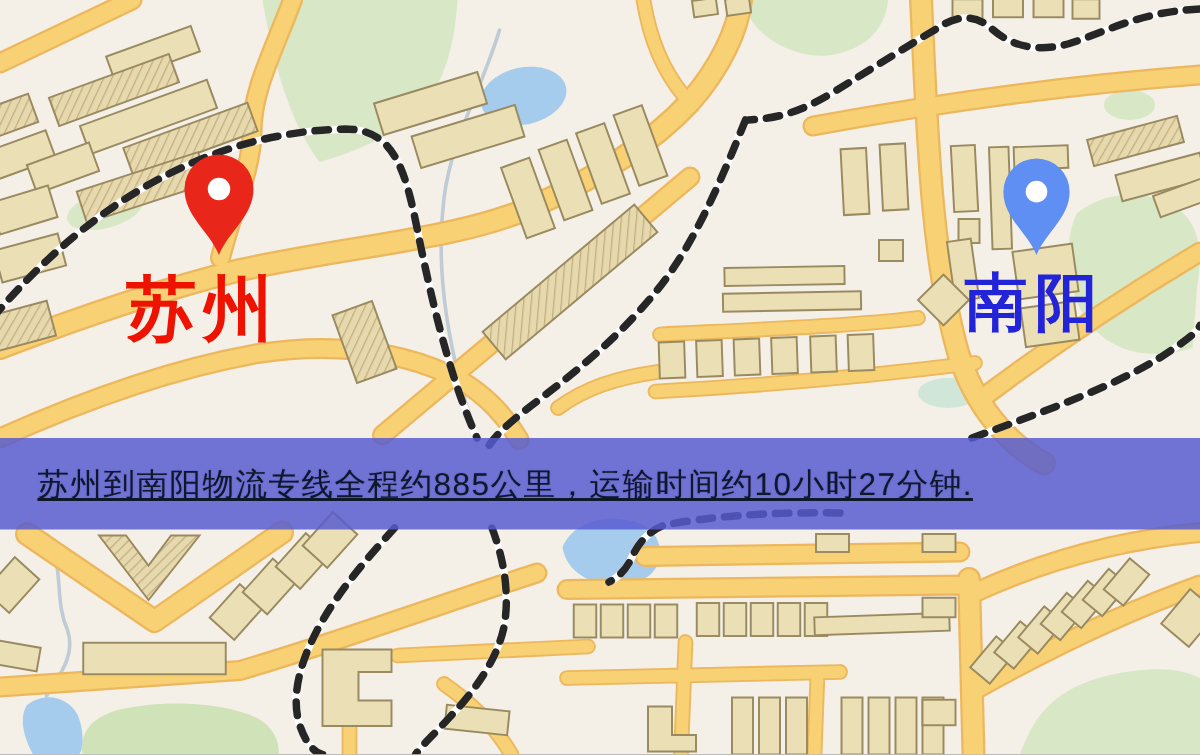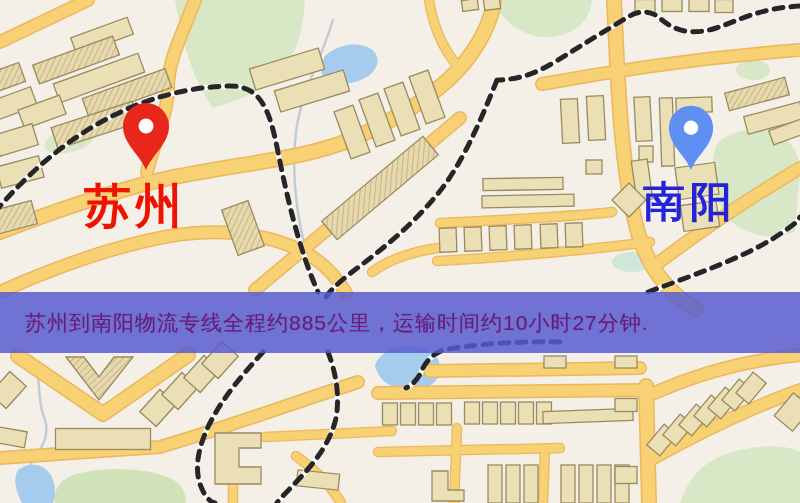--- a/index.html
+++ b/index.html
@@ -9,23 +9,24 @@
     background:#f4efe7;
   }
   .stage svg{position:absolute;left:0;top:0;display:block;}
   .route-banner{
     position:absolute;left:0;top:292px;width:800px;height:61px;
     background:rgba(86,90,208,0.84);
     display:flex;align-items:center;
     box-sizing:border-box;padding:0 10px 0 25px;
   }
   .route-banner span{
-    color:#701a75;font-size:21px;letter-spacing:1px;white-space:nowrap;
+    color:#0f172a;font-size:21px;letter-spacing:1px;white-space:nowrap;
     font-family:"Liberation Sans", sans-serif;
     text-shadow:0 0 1px rgba(60,60,160,.6);
+    text-decoration:underline;
   }
   .city-label{font-weight:bold;font-family:"Liberation Serif", serif;}
 </style>
 </head>
 <body>
 
 <div class="stage">
   <svg width="800" height="503" viewBox="0 0 800 503">
     <defs>
       <pattern id="hatch" width="5" height="5" patternUnits="userSpaceOnUse" patternTransform="rotate(45)">

